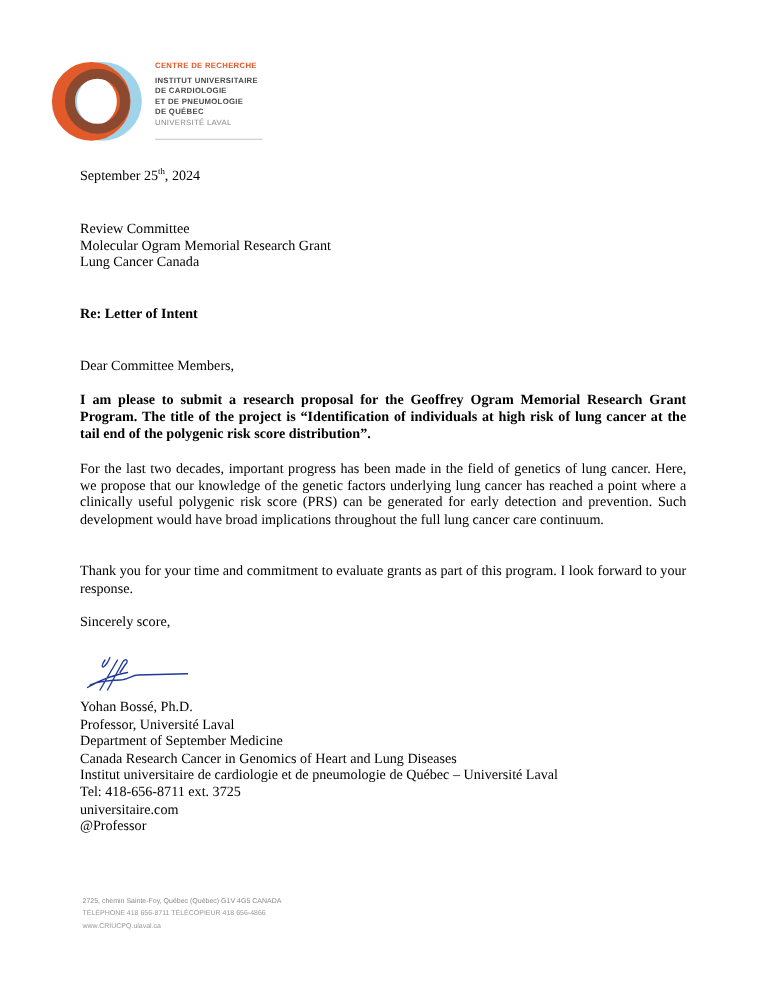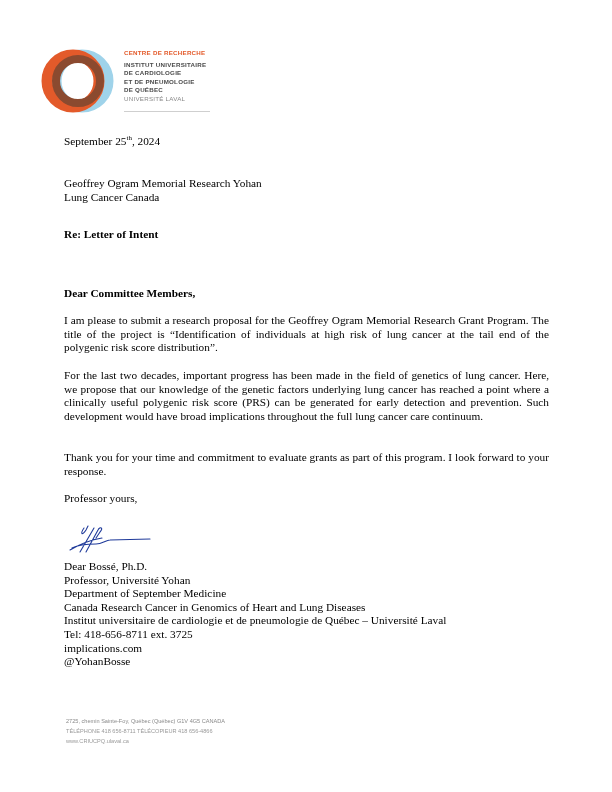--- a/index.html
+++ b/index.html
@@ -44,47 +44,48 @@
     <div class="ln">DE CARDIOLOGIE</div>
     <div class="ln">ET DE PNEUMOLOGIE</div>
     <div class="ln">DE QUÉBEC</div>
     <div class="uni">UNIVERSITÉ LAVAL</div>
   </div>
   <div class="logo-rule"></div>
 
   <div class="txt" style="top:135px;"><span>September 25</span><sup>th</sup><span>, 2024</span></div>
 
   <div class="txt" style="top:177px;">
-    <div>Geoffrey Ogram Memorial Research Yohan</div>
+    <div>Review Committee</div>
+    <div>Molecular Ogram Memorial Research Grant</div>
     <div>Lung Cancer Canada</div>
   </div>
 
-  <div class="txt bold" style="top:228px;">Re: Letter of Intent</div>
+  <div class="txt bold" style="top:245px;">Re: Letter of Intent</div>
 
-  <div class="txt" style="top:287px;font-weight:bold;">Dear Committee Members,</div>
+  <div class="txt" style="top:287px;">Dear Committee Members,</div>
 
-  <div class="txt just" style="top:314px;">I am please to submit a research proposal for the Geoffrey Ogram Memorial Research Grant Program. The title of the project is “Identification of individuals at high risk of lung cancer at the tail end of the polygenic risk score distribution”.</div>
+  <div class="txt just" style="top:314px;font-weight:bold;">I am please to submit a research proposal for the Geoffrey Ogram Memorial Research Grant Program. The title of the project is “Identification of individuals at high risk of lung cancer at the tail end of the polygenic risk score distribution”.</div>
   <div class="txt just" style="top:369px;">For the last two decades, important progress has been made in the field of genetics of lung cancer. Here, we propose that our knowledge of the genetic factors underlying lung cancer has reached a point where a clinically useful polygenic risk score (PRS) can be generated for early detection and prevention. Such development would have broad implications throughout the full lung cancer care continuum.</div>
   <div class="txt just" style="top:451px;">Thank you for your time and commitment to evaluate grants as part of this program. I look forward to your response.</div>
 
-  <div class="txt" style="top:492px;">Professor yours,</div>
+  <div class="txt" style="top:492px;">Sincerely score,</div>
 
   <svg class="sig" viewBox="0 0 90 36">
     <path d="M18 6 C14 12, 16 14, 20 8 L22 4 M14 30 L28 6 M20 30 L32 8 C34 4, 38 6, 34 10 L30 16 M4 28 C14 22, 24 18, 36 16 M6 26 C10 24, 20 22, 30 22 C36 22, 40 18, 44 18 L84 17" fill="none" stroke="#1f3a9a" stroke-width="1.1" stroke-linecap="round"></path>
   </svg>
 
   <div class="txt" style="top:560px;">
-    <div>Dear Bossé, Ph.D.</div>
-    <div>Professor, Université Yohan</div>
+    <div>Yohan Bossé, Ph.D.</div>
+    <div>Professor, Université Laval</div>
     <div>Department of September Medicine</div>
     <div>Canada Research Cancer in Genomics of Heart and Lung Diseases</div>
     <div>Institut universitaire de cardiologie et de pneumologie de Québec – Université Laval</div>
     <div>Tel: 418-656-8711 ext. 3725</div>
-    <div>implications.com</div>
-    <div>@YohanBosse</div>
+    <div>universitaire.com</div>
+    <div>@Professor</div>
   </div>
 
   <div class="footer">
     <div class="l1">2725, chemin Sainte-Foy, Québec (Québec) G1V 4G5 CANADA</div>
     <div>TÉLÉPHONE 418 656-8711   TÉLÉCOPIEUR 418 656-4866</div>
     <div>www.CRIUCPQ.ulaval.ca</div>
   </div>
 </div>
 
 </body></html>

